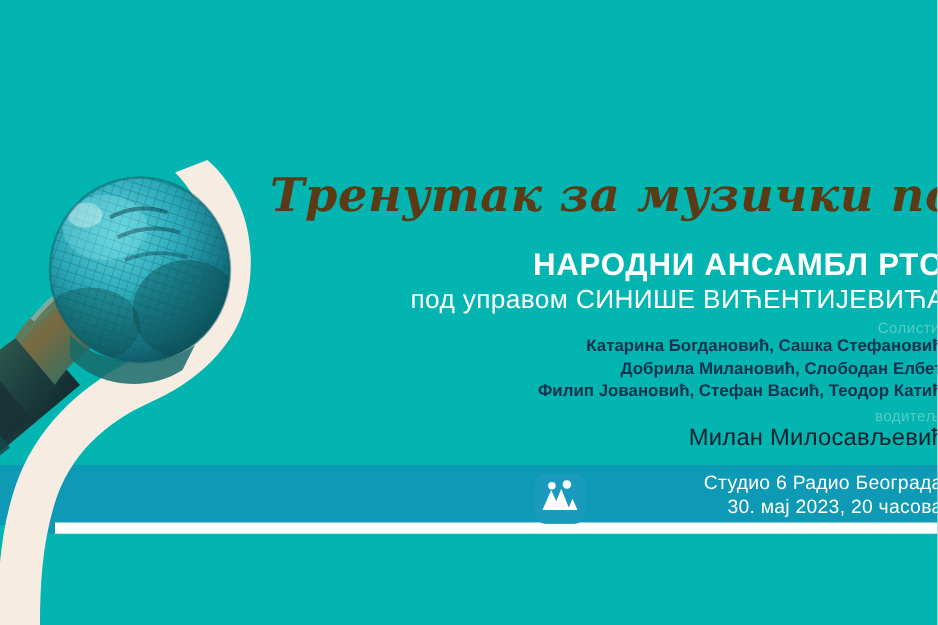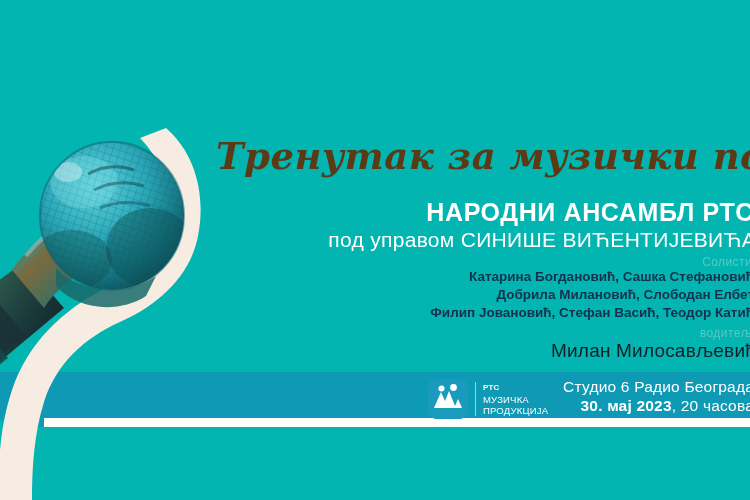--- a/index.html
+++ b/index.html
@@ -160,21 +160,21 @@
     font-size: 15.5px;
     font-weight: 400;
     line-height: 19px;
     letter-spacing: 0.2px;
   }
   .venue .line2 {
     font-size: 15.5px;
     line-height: 19px;
     letter-spacing: 0.2px;
   }
-  .venue .line2 b { font-weight: 700; }
+  .venue .line2 b { font-weight: 400; }
 
   
   .logo {
     position: absolute;
     left: 428px;
     top: 379px;
     display: flex;
     align-items: center;
     gap: 7px;
   }
@@ -307,20 +307,15 @@
 
   <div class="logo">
     <div class="logo-mark">
       <svg width="40" height="40" viewBox="0 0 40 40" xmlns="http://www.w3.org/2000/svg">
         <rect x="0" y="0" width="40" height="40" rx="9" fill="#1a9bbd"></rect>
         <path d="M6 29 L13 13 L17 22 L21 12 L27 27 L30 20 L34 29 Z" fill="#ffffff"></path>
         <circle cx="13.5" cy="9.5" r="3" fill="#ffffff"></circle>
         <circle cx="25.5" cy="8.5" r="3.4" fill="#ffffff"></circle>
       </svg>
     </div>
-    <div class="logo-text">
-      <span class="rts">РТС</span>
-      <span class="l2">МУЗИЧКА</span>
-      <span class="l3">ПРОДУКЦИЈА</span>
-    </div>
   </div>
 
 </div>
 
 </body></html>

